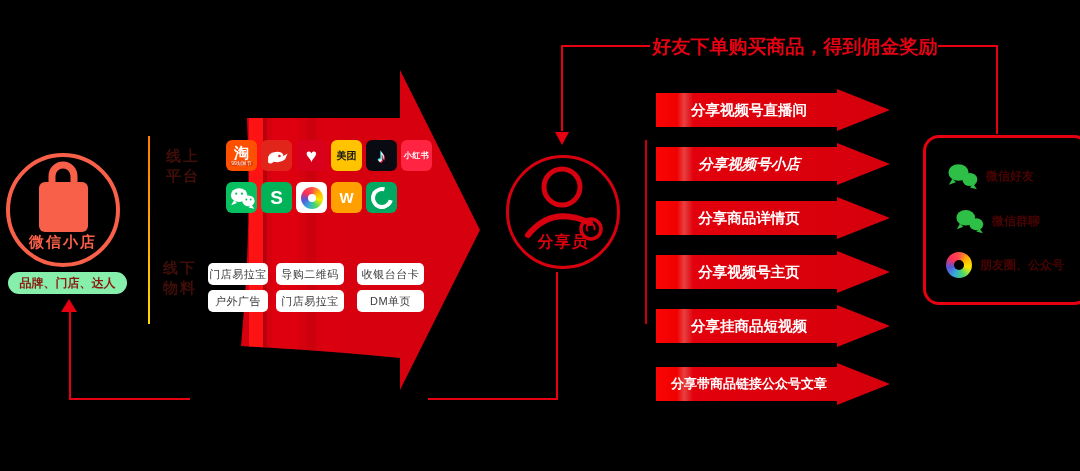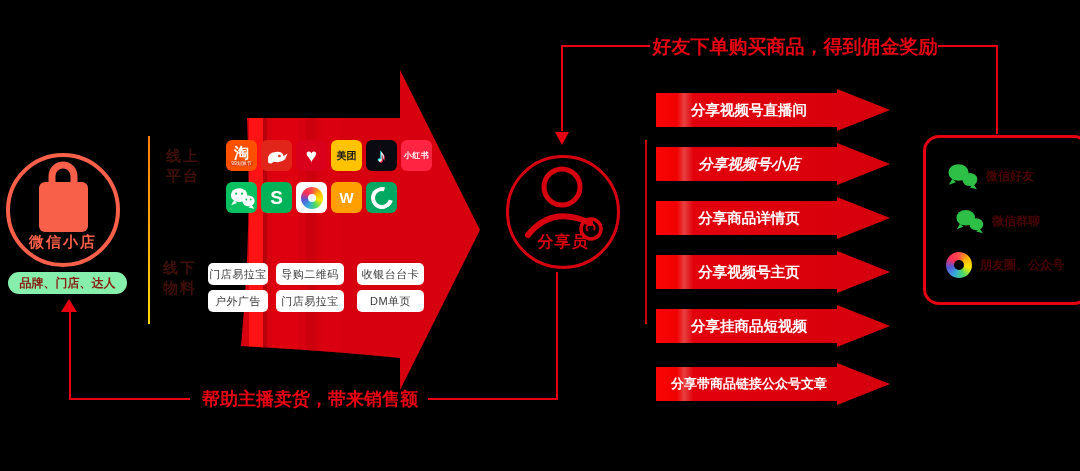--- a/index.html
+++ b/index.html
@@ -200,21 +200,20 @@
   </svg>
   <div class="abs sharer-label">分享员</div>
 
   <div class="abs annot top">好友下单购买商品，得到佣金奖励</div>
   <div class="abs hline" style="left:562px;top:45px;width:88px;"></div>
   <div class="abs vline" style="left:561px;top:45px;height:86px;"></div>
   <div class="abs tri-down" style="left:555px;top:132px;"></div>
   <div class="abs hline" style="left:938px;top:45px;width:60px;"></div>
   <div class="abs vline" style="left:996px;top:45px;height:89px;"></div>
 
-  <div class="abs annot bottom">帮助主播卖货，带来销售额</div>
   <div class="abs vline" style="left:556px;top:272px;height:128px;"></div>
   <div class="abs hline" style="left:428px;top:398px;width:130px;"></div>
   <div class="abs hline" style="left:70px;top:398px;width:120px;"></div>
   <div class="abs vline" style="left:69px;top:312px;height:88px;"></div>
   <div class="abs tri-up" style="left:61px;top:299px;"></div>
 
   <div class="abs rail-line"></div>
 
   <div class="abs sarrow" style="top:88px;">
     <svg width="236" height="44" viewBox="0 0 236 44">

